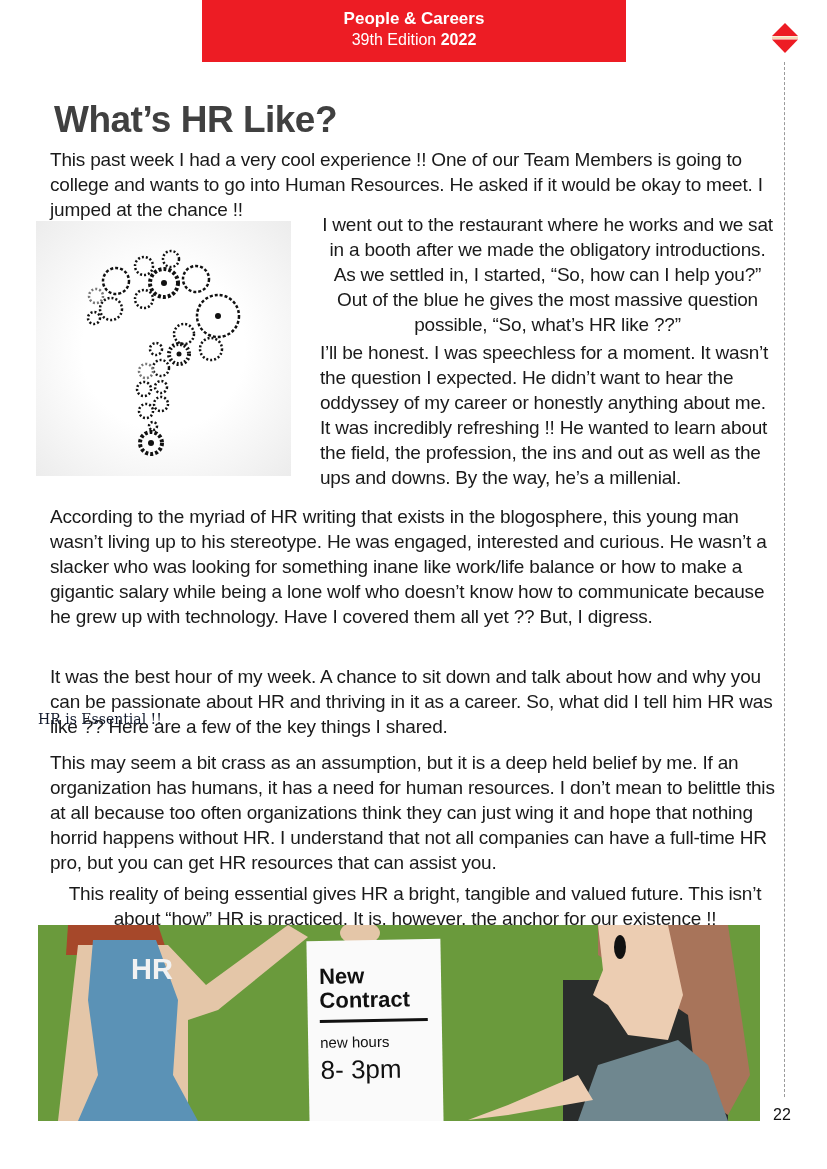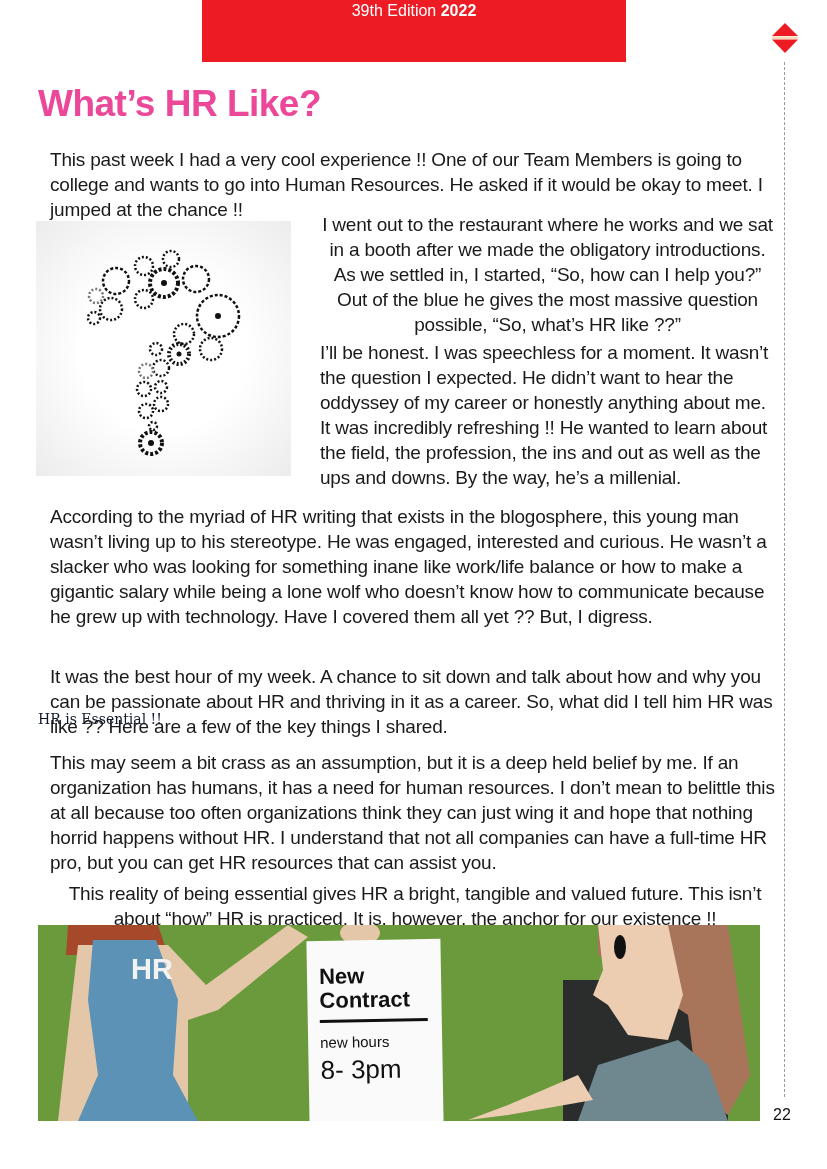--- a/index.html
+++ b/index.html
@@ -6,42 +6,43 @@
   body { width:827px; height:1169px; background:#ffffff; position:relative; overflow:hidden;
          font-family:"Liberation Sans", sans-serif; color:#1a1a1a; }
   .header-bar { position:absolute; left:202px; top:0; width:424px; height:62px; background:#ed1c24;
                 color:#fff; text-align:center; }
   .header-title { display:block; font-weight:bold; font-size:17px; margin-top:9px; line-height:20px; }
   .header-sub { display:block; font-size:16px; line-height:22px; }
   .header-sub b { font-weight:bold;margin-top:36px; }
   .side-icon { position:absolute; left:771px; top:22px; width:28px; height:32px; }
   .side-line { position:absolute; left:784px; top:62px; height:1035px; border-left:1px dashed #9a9a9a; }
   .page-num { position:absolute; left:773px; top:1106px; font-size:16px; color:#111; }
-  h1.title { position:absolute; left:38px; top:82px; margin:0; font-size:37px; line-height:44px;
-             color:#ec4899; font-weight:bold; letter-spacing:-0.5px; }
+  h1.title { position:absolute; left:38px; top:82px; margin:16px; font-size:37px; line-height:44px;
+             color:#404040; font-weight:bold; letter-spacing:-0.5px; }
   .p { position:absolute; font-size:19px; line-height:25px; margin:12px; letter-spacing:-0.2px; }
   .gear-img { position:absolute; left:36px; top:221px; width:255px; height:255px;
               background:radial-gradient(circle at 50% 50%, #ffffff 45%, #ececec 100%); }
   h2.sub { position:absolute; left:38px; top:705px; margin:0; font-family:"DejaVu Serif", serif;
            font-size:14px; font-weight:normal; color:#0f172a; line-height:28px; }
   .illus { position:absolute; left:38px; top:925px; width:722px; height:196px; background:#6a9a3c; overflow:hidden; }
   .illus svg { position:absolute; left:0; top:0; }
   .contract { position:absolute; left:270px; top:15px; width:134px; height:185px; background:#fafafa;
               transform:rotate(-1deg); padding-left:12px; box-sizing:border-box; color:#111; }
   .c-new { display:block; font-size:22px; font-weight:bold; line-height:24px; margin-top:24px; }
   .c-contract { display:block; font-size:22px; font-weight:bold; line-height:24px; }
   .c-rule { display:block; width:108px; height:3px; background:#111; margin:7px 0 10px 0; }
   .c-hours { display:block; font-size:15px; line-height:20px; }
   .c-time { display:block; font-size:26px; line-height:34px; }
   .hr-label { position:absolute; left:93px; top:28px; font-size:29px; font-weight:bold; color:#f2f2f2; }
 </style>
 </head>
 <body>
 
 <div class="header-bar">
+  <span class="header-title">People &amp; Careers</span>
   <span class="header-sub"><span>39th Edition</span> <b>2022</b></span>
 </div>
 
 <svg class="side-icon" viewBox="0 0 28 32">
   <polygon points="14,1 27,14 1,14" fill="#ed1c24"></polygon>
   <rect x="1" y="14.5" width="26" height="2.5" fill="#f6d9b6"></rect>
   <polygon points="1,17.5 27,17.5 14,31" fill="#ed1c24"></polygon>
 </svg>
 <div class="side-line"></div>
 <div class="page-num">22</div>

